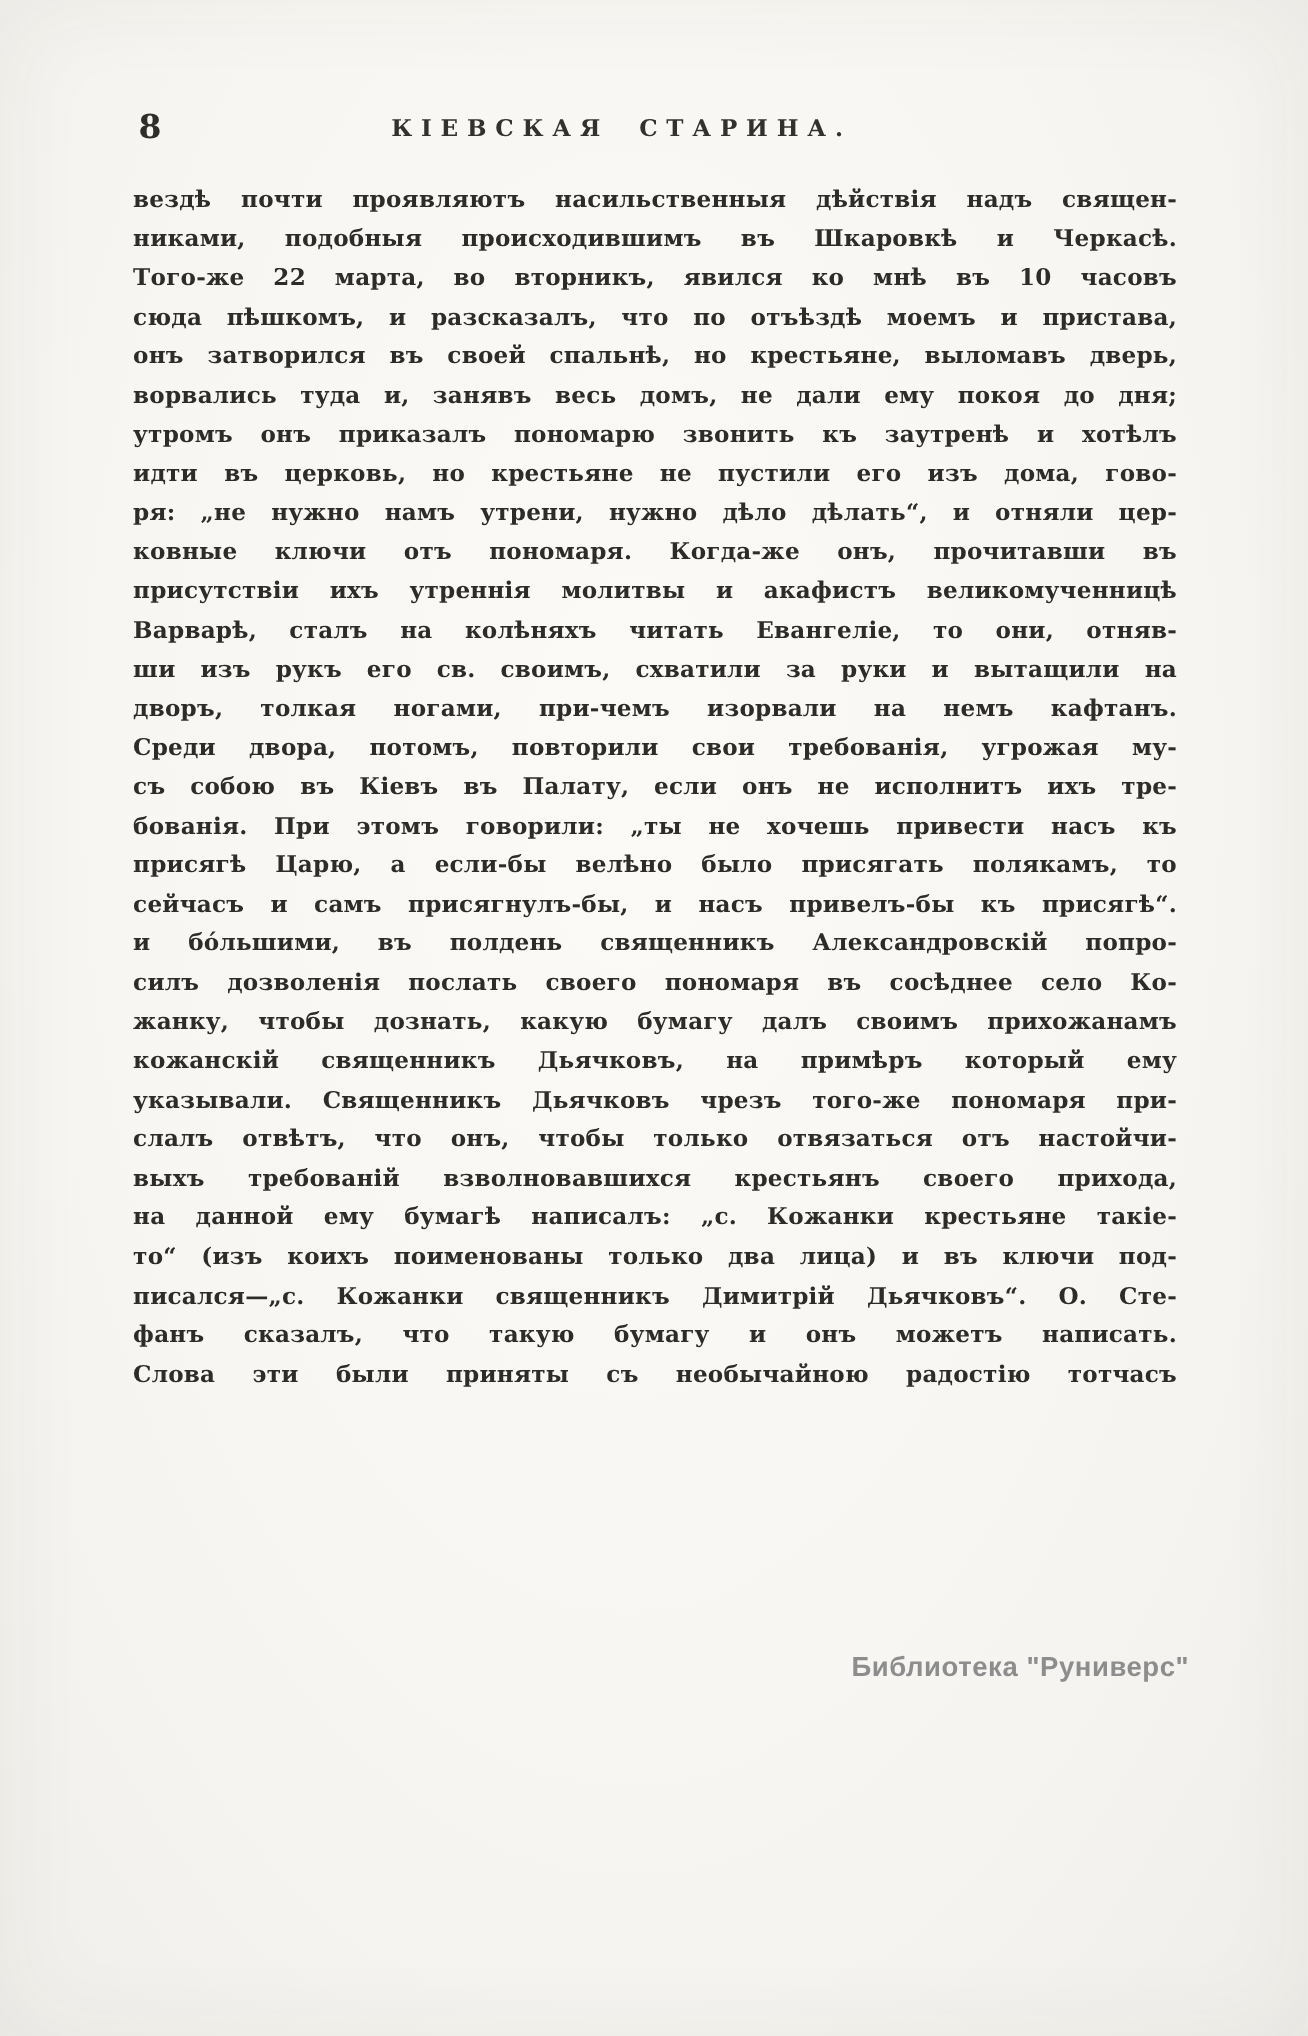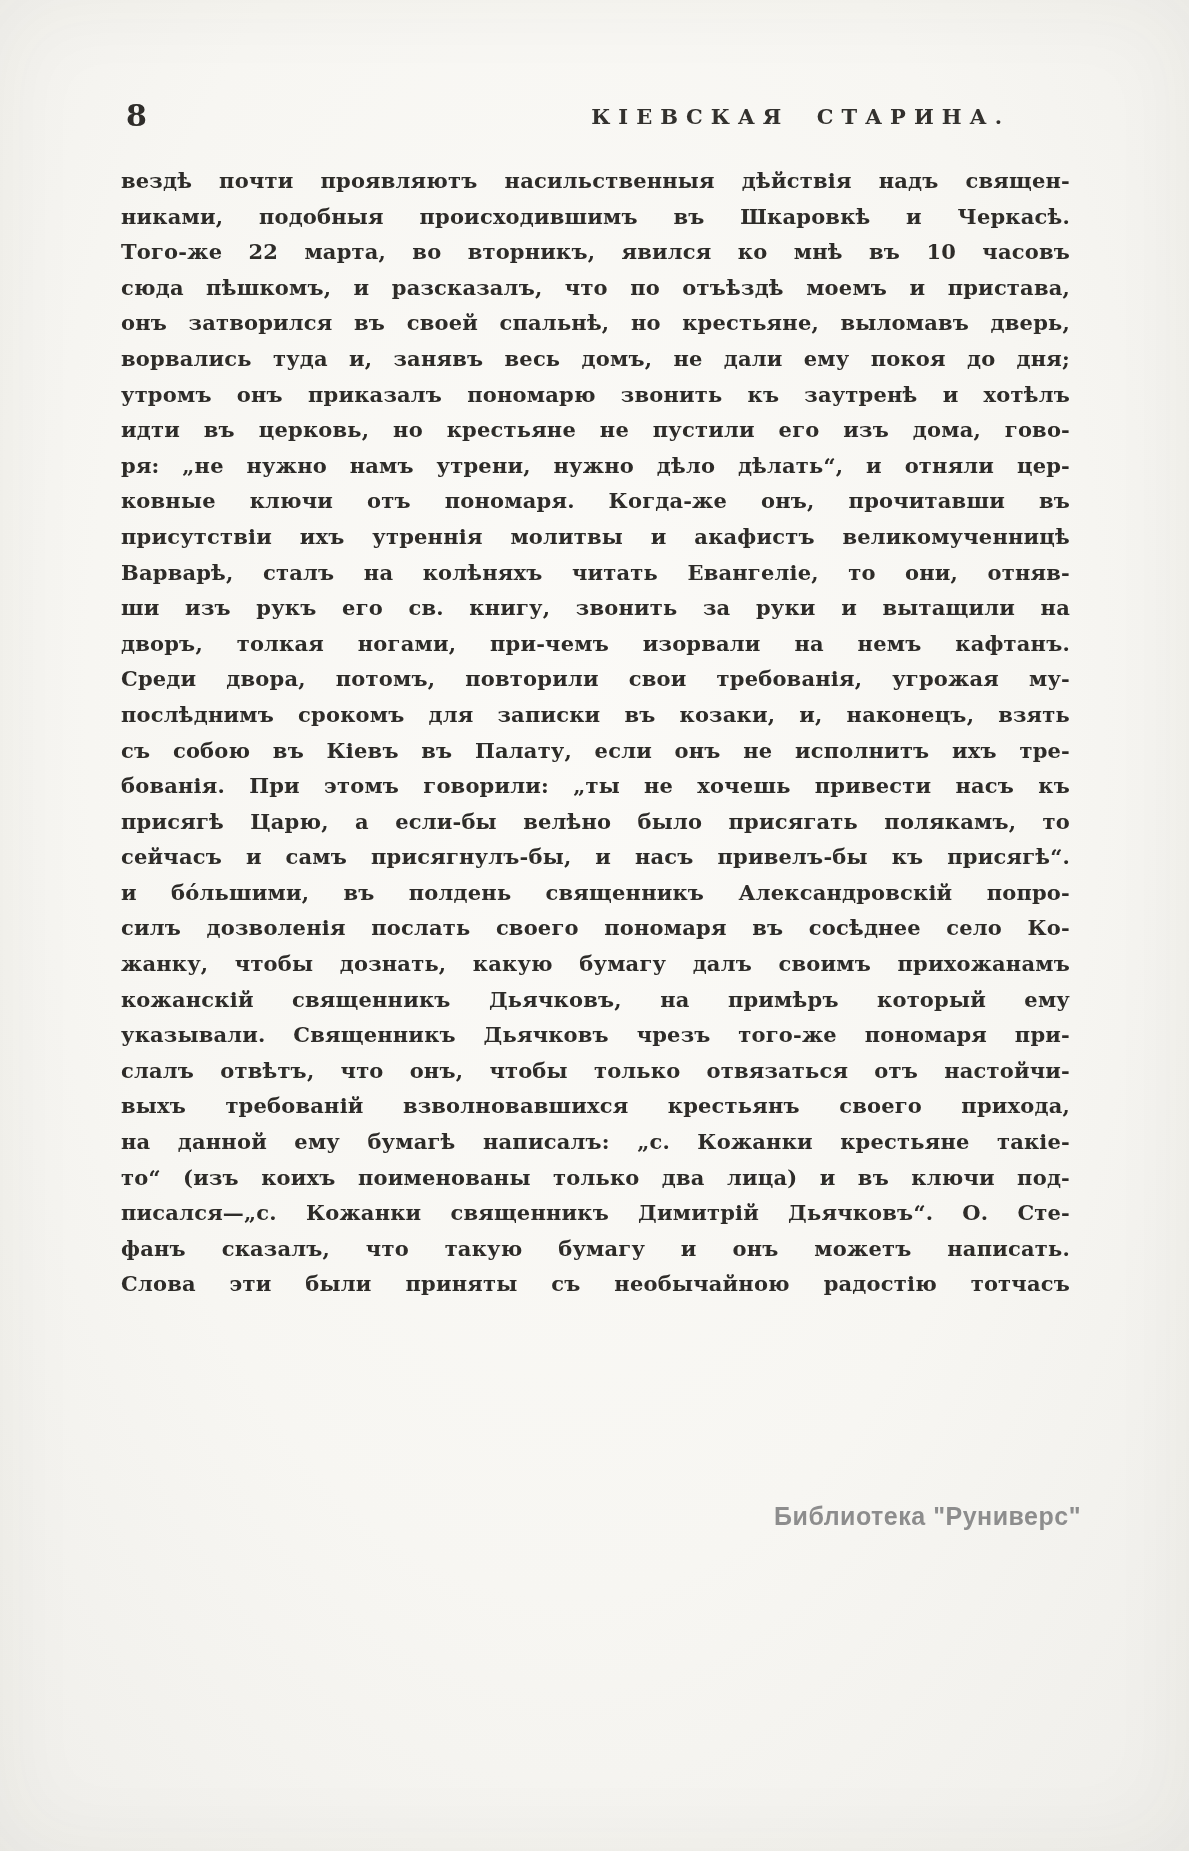--- a/index.html
+++ b/index.html
@@ -31,21 +31,21 @@
     top: 0;
     font-size: 30px;
     font-weight: bold;
     color: #2f2d2a;
   }
   .running-title {
     position: absolute;
     left: 0;
     right: 60px;
     top: 6px;
-    text-align: right;
+    text-align: center;
     font-size: 21px;
     font-weight: bold;
     letter-spacing: 8px;
     word-spacing: 12px;
     color: #33312e;
   }
   .text-block {
     position: absolute;
     top: 163px;
     left: 121px;
@@ -89,24 +89,23 @@
     <div class="text-line">Того-же 22 марта, во вторникъ, явился ко мнѣ въ 10 часовъ</div>
     <div class="text-line">сюда пѣшкомъ, и разсказалъ, что по отъѣздѣ моемъ и пристава,</div>
     <div class="text-line">онъ затворился въ своей спальнѣ, но крестьяне, выломавъ дверь,</div>
     <div class="text-line">ворвались туда и, занявъ весь домъ, не дали ему покоя до дня;</div>
     <div class="text-line">утромъ онъ приказалъ пономарю звонить къ заутренѣ и хотѣлъ</div>
     <div class="text-line">идти въ церковь, но крестьяне не пустили его изъ дома, гово-</div>
     <div class="text-line">ря: „не нужно намъ утрени, нужно дѣло дѣлать“, и отняли цер-</div>
     <div class="text-line">ковные ключи отъ пономаря. Когда-же онъ, прочитавши въ</div>
     <div class="text-line">присутствіи ихъ утреннія молитвы и акафистъ великомученницѣ</div>
     <div class="text-line">Варварѣ, сталъ на колѣняхъ читать Евангеліе, то они, отняв-</div>
-    <div class="text-line">ши изъ рукъ его св. книгу, звонить за руки и вытащили на</div>
+    <div class="text-line">ши изъ рукъ его св. своимъ, схватили за руки и вытащили на</div>
     <div class="text-line">дворъ, толкая ногами, при-чемъ изорвали на немъ кафтанъ.</div>
     <div class="text-line">Среди двора, потомъ, повторили свои требованія, угрожая му-</div>
-    <div class="text-line">послѣднимъ срокомъ для записки въ козаки, и, наконецъ, взять</div>
     <div class="text-line">съ собою въ Кіевъ въ Палату, если онъ не исполнитъ ихъ тре-</div>
     <div class="text-line">бованія. При этомъ говорили: „ты не хочешь привести насъ къ</div>
     <div class="text-line">присягѣ Царю, а если-бы велѣно было присягать полякамъ, то</div>
     <div class="text-line">сейчасъ и самъ присягнулъ-бы, и насъ привелъ-бы къ присягѣ“.</div>
     <div class="text-line">и бо́льшими, въ полдень священникъ Александровскій попро-</div>
     <div class="text-line">силъ дозволенія послать своего пономаря въ сосѣднее село Ко-</div>
     <div class="text-line">жанку, чтобы дознать, какую бумагу далъ своимъ прихожанамъ</div>
     <div class="text-line">кожанскій священникъ Дьячковъ, на примѣръ который ему</div>
     <div class="text-line">указывали. Священникъ Дьячковъ чрезъ того-же пономаря при-</div>
     <div class="text-line">слалъ отвѣтъ, что онъ, чтобы только отвязаться отъ настойчи-</div>

